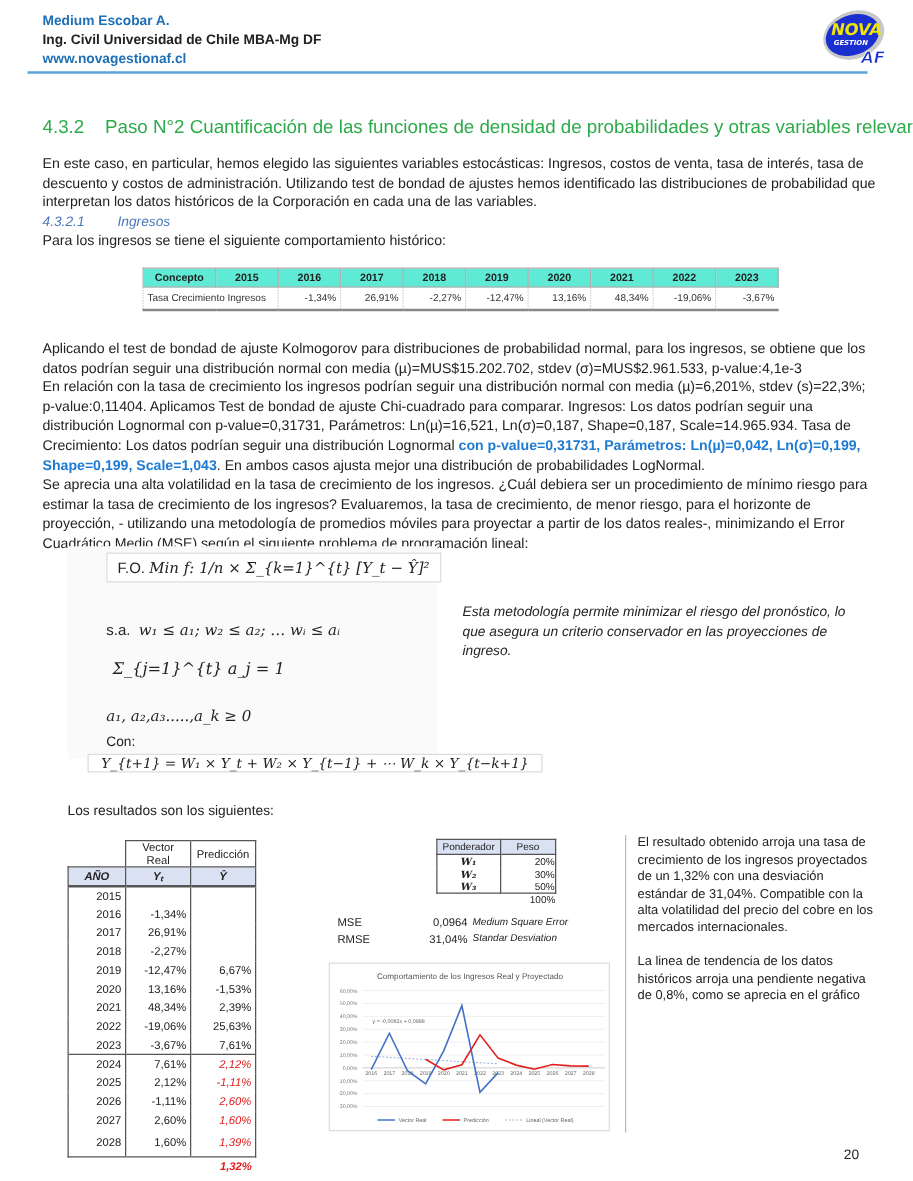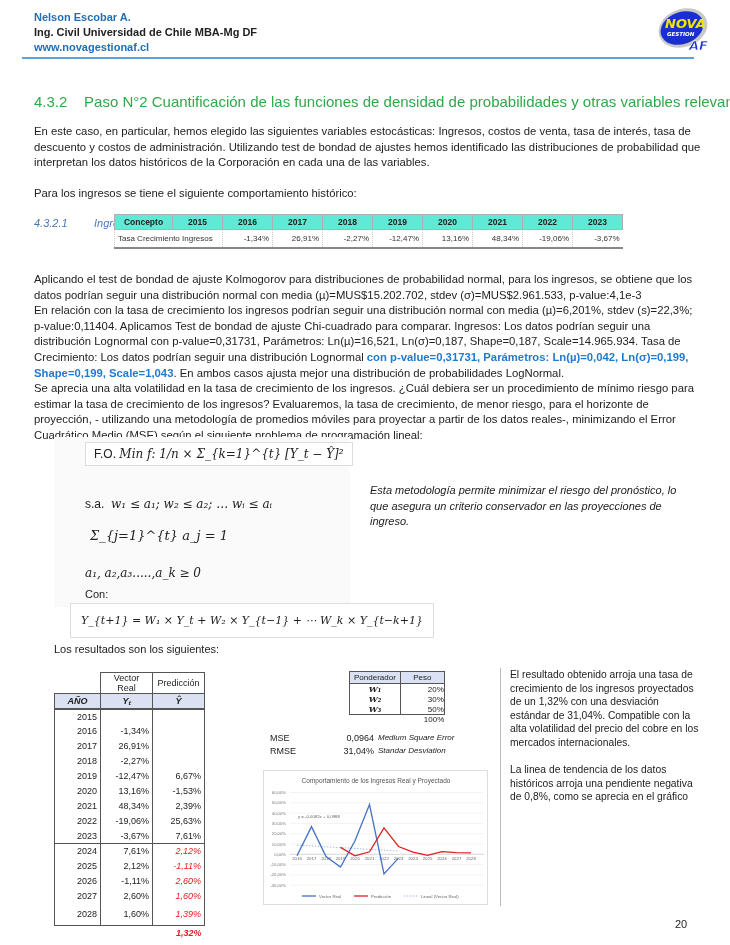--- a/index.html
+++ b/index.html
@@ -21,21 +21,21 @@
   .hist th.first { width: 58px; }
   .hist td { padding: 2px 3px; text-align: right; border-left: 1px dotted #ccc; border-bottom: 1px solid #aaa; color: #333; }
   .hist td.lbl { text-align: left; white-space: nowrap; }
   .formula-box { left: 54px; top: 437px; width: 296px; height: 170px; background: #fafafa; }
   .fo { left: 85px; top: 442px; border: 1px solid #ddd; padding: 4px 8px; font-size: 12px; background:#fff; }
   .math { font-family: "DejaVu Serif", serif; font-style: italic; }
   .sa { left: 85px; top: 497px; font-size: 12px; }
   .sum { left: 90px; top: 516px; font-size: 12px; }
   .nonneg { left: 85px; top: 566px; font-size: 12px; }
   .con { left: 85px; top: 588px; font-size: 11px; }
-  .ytt { left: 70px; top: 603px; border: 1px solid #ddd; padding: 10px 10px; font-size: 11px; background:#fff; }
+  .ytt { left: 70px; top: 603px; border: 1px solid #ddd; padding: 0 10px; font-size: 11px; background:#fff; }
   .note { left: 370px; top: 483px; width: 320px; font-size: 11px; font-style: italic; line-height: 15.5px; color: #222; }
   .res { left: 54px; top: 643px; font-size: 11px; }
   .rtab { left: 54px; top: 672px; font-size: 9px; }
   .rtab td, .rtab th { height: 15px; padding: 0 3px; }
   .rtab .c1 { width: 46px; text-align: right; border-left: 1px solid #555; }
   .rtab .c2 { width: 52px; text-align: right; border-left: 1px solid #555; }
   .rtab .c3 { width: 52px; text-align: right; border-left: 1px solid #555; border-right: 1px solid #555; }
   .rtab .hd1 th { font-weight: normal; border-top: 1px solid #555; text-align: center; }
   .rtab .hd2 th { background: #d9e1f2; font-style: italic; text-align: center; border-top: 1px solid #555; border-bottom: 2px solid #555; }
   .rtab .red { color: #e02020; font-style: italic; }
@@ -52,41 +52,41 @@
   .mse .val { position: absolute; left: 48px; width: 56px; text-align: right; }
   .mse .desc { position: absolute; left: 108px; font-style: italic; font-size: 8px; white-space: nowrap; }
   .chart { left: 263px; top: 770px; width: 225px; height: 135px; border: 1px solid #ddd; background: #fff; }
   .side { left: 500px; top: 668px; width: 200px; height: 238px; border-left: 1px solid #bbb; padding-left: 9px; font-size: 10.3px; line-height: 13.6px; color:#222; }
   .side p { margin-bottom: 13.6px; }
   .pageno { left: 675px; top: 918px; font-size: 11px; }
 </style>
 </head>
 <body>
 
-<div class="abs hdr-name">Nelson Escobar A.</div>
+<div class="abs hdr-name">Medium Escobar A.</div>
 <div class="abs hdr-deg">Ing. Civil Universidad de Chile MBA-Mg DF</div>
 <div class="abs hdr-web">www.novagestionaf.cl</div>
 <div class="abs logo">
   <svg width="56" height="48" viewBox="0 0 56 48">
     <ellipse cx="26" cy="22" rx="25" ry="19" fill="#c8c8c8" transform="rotate(-20 26 22)"></ellipse>
     <ellipse cx="25" cy="22" rx="22" ry="16" fill="#1a2fd0" transform="rotate(-20 25 22)"></ellipse>
     <text x="8" y="22" font-family="DejaVu Sans, sans-serif" font-size="13" font-weight="bold" font-style="italic" fill="#f2e600">NOVA</text>
     <text x="10" y="30" font-family="DejaVu Sans, sans-serif" font-size="5.5" font-weight="bold" font-style="italic" fill="#fff">GESTION</text>
     <text x="32" y="44" font-family="DejaVu Sans, sans-serif" font-size="13" font-weight="bold" font-style="italic" fill="#1a2fd0" stroke="#fff" stroke-width="0.6">AF</text>
   </svg>
 </div>
 <div class="abs hdr-line"></div>
 
 <div class="abs h2">
   <span>4.3.2</span>&nbsp;&nbsp;&nbsp;&nbsp;<span>Paso N°2 Cuantificación de las funciones de densidad de probabilidades y otras variables relevantes</span>
 </div>
 <div class="abs para" style="top:124px;">En este caso, en particular, hemos elegido las siguientes variables estocásticas: Ingresos, costos de venta, tasa de interés, tasa de descuento y costos de administración. Utilizando test de bondad de ajustes hemos identificado las distribuciones de probabilidad que interpretan los datos históricos de la Corporación en cada una de las variables.</div>
 
 <div class="abs h4">
-  <span style="width:60px;margin-top:45px;">4.3.2.1</span><span>Ingresos</span>
+  <span style="width:60px;">4.3.2.1</span><span>Ingresos</span>
 </div>
 <div class="abs para" style="top:186px;">Para los ingresos se tiene el siguiente comportamiento histórico:</div>
 
 <table class="abs hist">
   <thead>
     <tr>
       <th class="first">Concepto</th>
       <th>2015</th>
       <th>2016</th>
       <th>2017</th>

